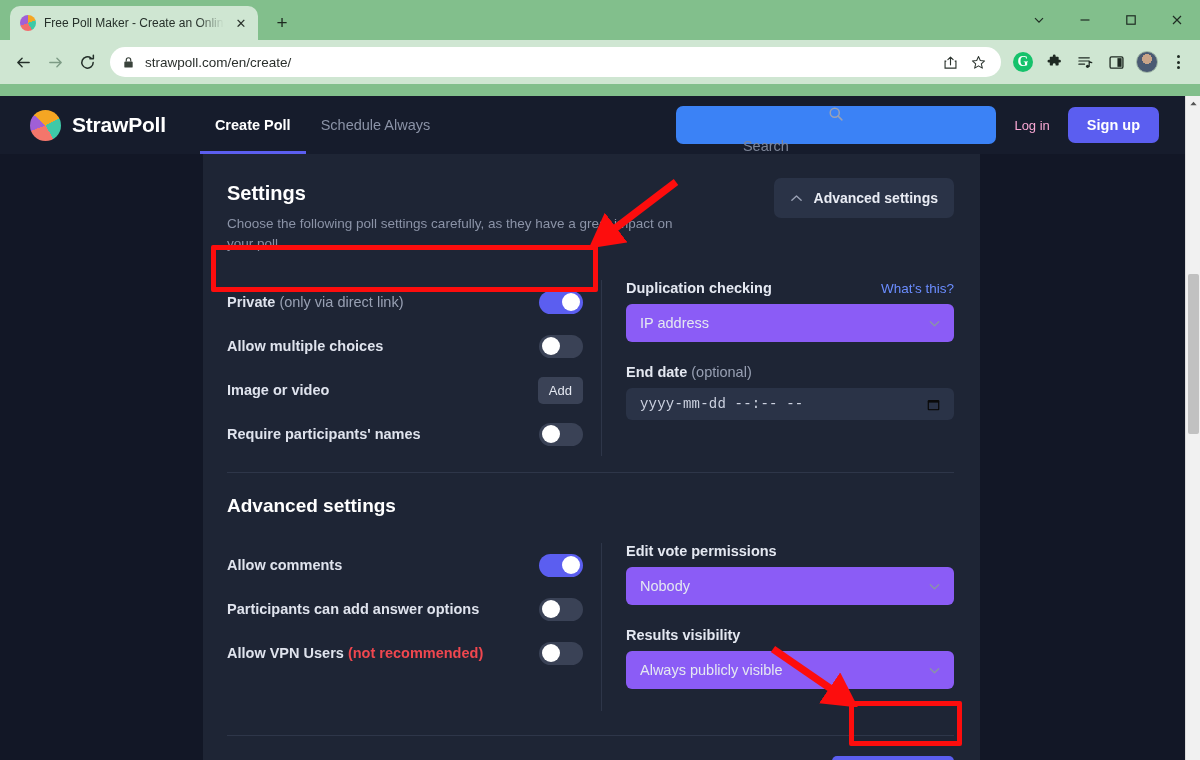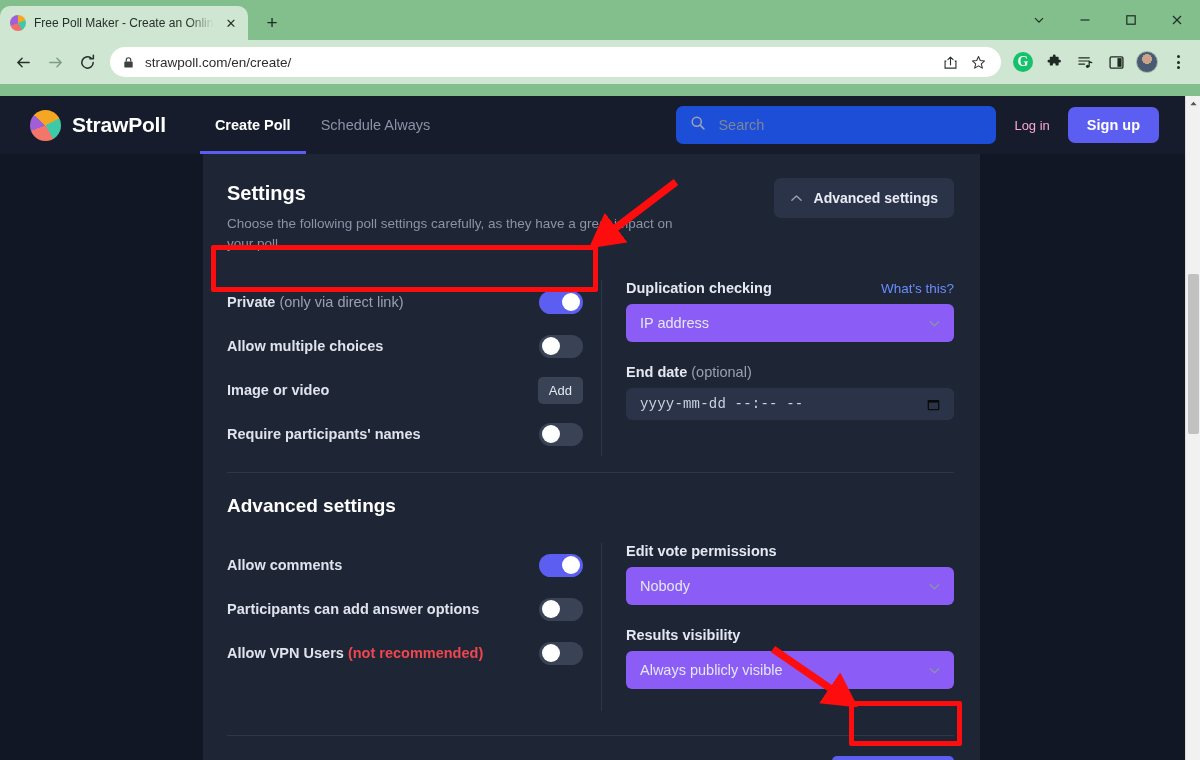--- a/index.html
+++ b/index.html
@@ -15,21 +15,21 @@
   .browser {
     width: 1200px; height: 760px;
     position: relative;
     background: #82bf8c;
   }
   .tabstrip {
     height: 40px;
     background: #82bf8c;
     display: flex;
     align-items: flex-end;
-    padding-left: 0;
+    padding-left: 10px;
     position: relative;
   }
   .tab {
     display: flex;
     align-items: center;
     height: 34px;
     width: 248px;
     background: #cfe6d2;
     border-radius: 10px 10px 0 0;
     padding: 0 8px 0 10px;
@@ -213,24 +213,24 @@
     left: 0; right: 0; bottom: 0;
     height: 3px;
     background: #5b5ef0;
   }
   .header-right {
     margin-left: auto;
     display: flex; align-items: center; gap: 18px;
   }
   .searchbox {
     width: 320px; height: 38px;
-    background: #1d4ed8;
+    background: #3b82f6;
     border-radius: 7px;
     display: flex; align-items: center;
-    padding: 0 14px; gap: 12px;
+    padding: 0 14px; gap: 12px; flex-direction: column;
   }
   .searchbox input {
     flex: 1; background: transparent; border: 0; outline: 0;
     color: #e6e9f2; font-size: 14.5px;
     font-family: "Liberation Sans", sans-serif;
   }
   .searchbox input::placeholder { color: #7d8598; }
   .login { font-size: 13px; color: #f9a8d4; }
   .signup {
     background: #5b5ef0; color: #fff;

